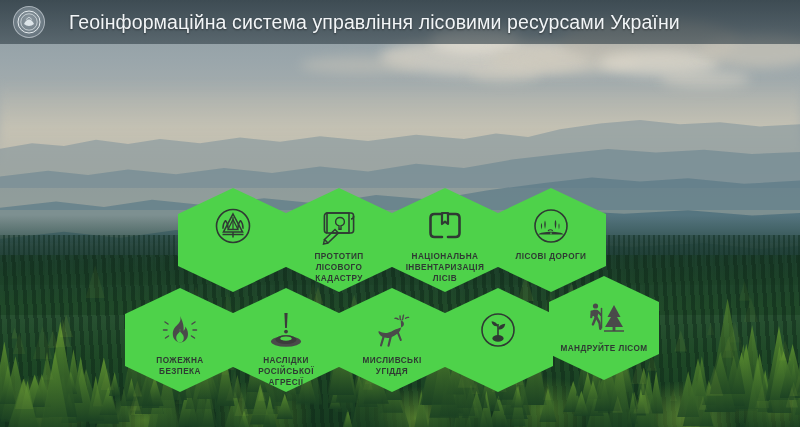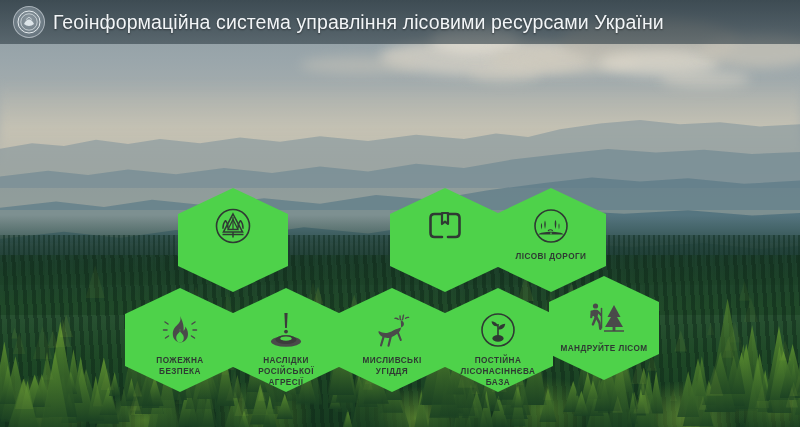--- a/index.html
+++ b/index.html
@@ -117,21 +117,21 @@
   }
   .emblem{
     width:30px;height:30px;border-radius:50%;
     background:radial-gradient(circle at 50% 45%,#8e9aa2 0%,#6f7d86 58%,#55636d 100%);
     border:1px solid rgba(225,232,236,.55);
     display:flex;align-items:center;justify-content:center;
     flex:0 0 auto;
   }
   .emblem svg{display:block;}
   .app-title{
-    margin-left:8px;
+    margin-left:24px;
     color:#f2f5f7;
     font-size:19.5px;
     letter-spacing:.1px;
     white-space:nowrap;
     text-shadow:0 1px 2px rgba(0,0,0,.45);
   }
 
   
   .hexwrap{position:absolute;left:0;top:0;width:800px;height:427px;}
   .hex{
@@ -451,29 +451,48 @@
           <path d="M21 12.5 L26 22.5 L16 22.5 Z" fill="none" stroke="#2f3a33" stroke-width="1.3"></path>
           <path d="M13.5 13.5c-1.8 2-2.6 5-2.6 8.2M13.5 13.5c1.8 2 2.6 5 2.6 8.2" fill="none" stroke="#2f3a33" stroke-width="1.4"></path>
           <path d="M28.5 13.5c-1.8 2-2.6 5-2.6 8.2M28.5 13.5c1.8 2 2.6 5 2.6 8.2" fill="none" stroke="#2f3a33" stroke-width="1.4"></path>
           <line x1="21" y1="10" x2="21" y2="22" stroke="#2f3a33" stroke-width="1.2"></line>
           <line x1="10.5" y1="27.5" x2="31.5" y2="27.5" stroke="#2f3a33" stroke-width="1.7"></line>
           <line x1="21" y1="25" x2="21" y2="30.5" stroke="#2f3a33" stroke-width="1.5"></line>
         </svg>
       </span>
     </div>
 
+    <div class="hex" style="left:284px;top:188px">
+      <span class="ico">
+        <svg width="42" height="38" viewBox="0 0 42 38">
+          <path d="M9 5h24c1.6 0 2.6 1.4 2.6 3s-1 3-2.6 3" fill="none" stroke="#2f3a33" stroke-width="1.6"></path>
+          <rect x="9" y="5" width="22" height="20" fill="none" stroke="#2f3a33" stroke-width="1.6"></rect>
+          <path d="M35.6 8v14c0 1.6-1 3-2.6 3H13" fill="none" stroke="#2f3a33" stroke-width="1.6"></path>
+          <path d="M9 5c-1.6 0-2.6 1.4-2.6 3v14c0 1.6 1 3 2.6 3" fill="none" stroke="#2f3a33" stroke-width="1.6"></path>
+          <path d="M22 9.5c-2.6 0-4.4 1.9-4.4 4.2 0 2 1.4 3.6 3.4 4v3.6h2v-3.6c2-.4 3.4-2 3.4-4 0-2.3-1.8-4.2-4.4-4.2z" fill="none" stroke="#2f3a33" stroke-width="1.4"></path>
+          <path d="M6.5 31.5 L17 21.5 l3.4 3.4 L10 35z" fill="none" stroke="#2f3a33" stroke-width="1.6"></path>
+          <path d="M6.5 31.5 L5.5 36 L10 35" fill="none" stroke="#2f3a33" stroke-width="1.4"></path>
+        </svg>
+      </span>
+      <span class="cap">ПРОТОТИП
+ЛІСОВОГО
+КАДАСТРУ</span>
+    </div>
 
     <div class="hex" style="left:390px;top:188px">
       <span class="ico">
         <svg width="40" height="38" viewBox="0 0 40 38">
           <path d="M17 6H9.5C7 6 5.5 7.6 5.5 10v15c0 2.4 1.5 4 4 4H17" fill="none" stroke="#2f3a33" stroke-width="2.6" stroke-linecap="round"></path>
           <path d="M23 6h7.5c2.5 0 4 1.6 4 4v15c0 2.4-1.5 4-4 4H23" fill="none" stroke="#2f3a33" stroke-width="2.6" stroke-linecap="round"></path>
           <path d="M17 5h6v11l-3-2.4L17 16z" fill="none" stroke="#2f3a33" stroke-width="2.2" stroke-linejoin="round"></path>
         </svg>
       </span>
+      <span class="cap">НАЦІОНАЛЬНА
+ІНВЕНТАРИЗАЦІЯ
+ЛІСІВ</span>
     </div>
 
     <div class="hex r2row" style="left:125px;top:288px">
       <span class="ico">
         <svg width="42" height="38" viewBox="0 0 42 38">
           <path d="M21 4c1.5 4.5-.6 6.8-2.6 8.8-2.4 2.4-4.6 4.8-4.6 9.2 0 5 3.5 8.4 7.6 8.4s7.6-3.4 7.6-8.4c0-3.2-1.3-5.4-2.8-7.4.2 2-.5 3.4-1.7 4.1.8-5.4-1.4-10.5-3.5-14.7z" fill="#4a4a4a"></path>
           <path d="M21 16.5c.8 2.4-.4 3.6-1.4 4.6-1.2 1.2-2.4 2.6-2.4 4.9 0 2.7 1.8 4.5 3.8 4.5s3.8-1.8 3.8-4.5c0-2.3-1.3-3.8-2.4-4.9-1-1-2.2-2.2-1.4-4.6z" fill="#4ed24a"></path>
           <g stroke="#4a4a4a" stroke-width="1.5" stroke-linecap="round">
             <line x1="9" y1="12" x2="6" y2="10"></line>
             <line x1="8" y1="18" x2="4.5" y2="18"></line>
@@ -535,23 +554,20 @@
     <div class="hex r2row" style="left:443px;top:288px">
       <span class="ico">
         <svg width="42" height="40" viewBox="0 0 42 40">
           <circle cx="21" cy="19" r="16" fill="none" stroke="#2f3a33" stroke-width="1.6"></circle>
           <path d="M21 26V13" fill="none" stroke="#2f3a33" stroke-width="1.6"></path>
           <path d="M21 15.5c-.6-3.4-3.2-5-6.4-5.2.2 3.4 2.6 5.4 6.4 5.2z" fill="#2f3a33"></path>
           <path d="M21 18.5c.7-3.9 3.6-5.6 7.2-5.8-.3 3.8-3 6-7.2 5.8z" fill="#2f3a33"></path>
           <ellipse cx="21" cy="27.4" rx="5.6" ry="3.4" fill="#2f3a33"></ellipse>
         </svg>
       </span>
-      <span class="cap">ПОСТІЙНА
-ЛІСОНАСІННЄВА
-БАЗА</span>
     </div>
 
     <div class="hex r2row" style="left:549px;top:276px">
       <span class="ico">
         <svg width="44" height="38" viewBox="0 0 44 38">
           <circle cx="13.5" cy="6" r="2.6" fill="#4a4a4a"></circle>
           <path d="M12 9.8c-1.6.4-2.6 1.6-3 3.2l-.9 4c-.1.7.3 1.2 1 1.3.6.1 1.1-.3 1.3-1l.7-3 1.3 3.2-2.6 6.4c-.3.8.1 1.4.8 1.6.7.2 1.2-.1 1.5-.8l2.2-5.3 2.1 4.1.7 5.5c.1.8.6 1.2 1.3 1.1.7-.1 1.1-.6 1-1.4l-.8-6c-.1-.5-.2-.8-.4-1.2l-2.6-5.1.6-2.8 2 2.2c.5.5 1.1.5 1.6 0 .4-.4.4-1 0-1.5l-3-3.3c-.9-1-1.9-1.4-3.2-1.2z" fill="#4a4a4a"></path>
           <rect x="8.5" y="10.5" width="4.2" height="5.4" rx="1" fill="#4a4a4a"></rect>
           <line x1="19.5" y1="8.5" x2="19.5" y2="28" stroke="#4a4a4a" stroke-width="1.5" stroke-linecap="round"></line>
           <path d="M32 5 L38.5 17 L25.5 17 Z" fill="#4a4a4a"></path>

